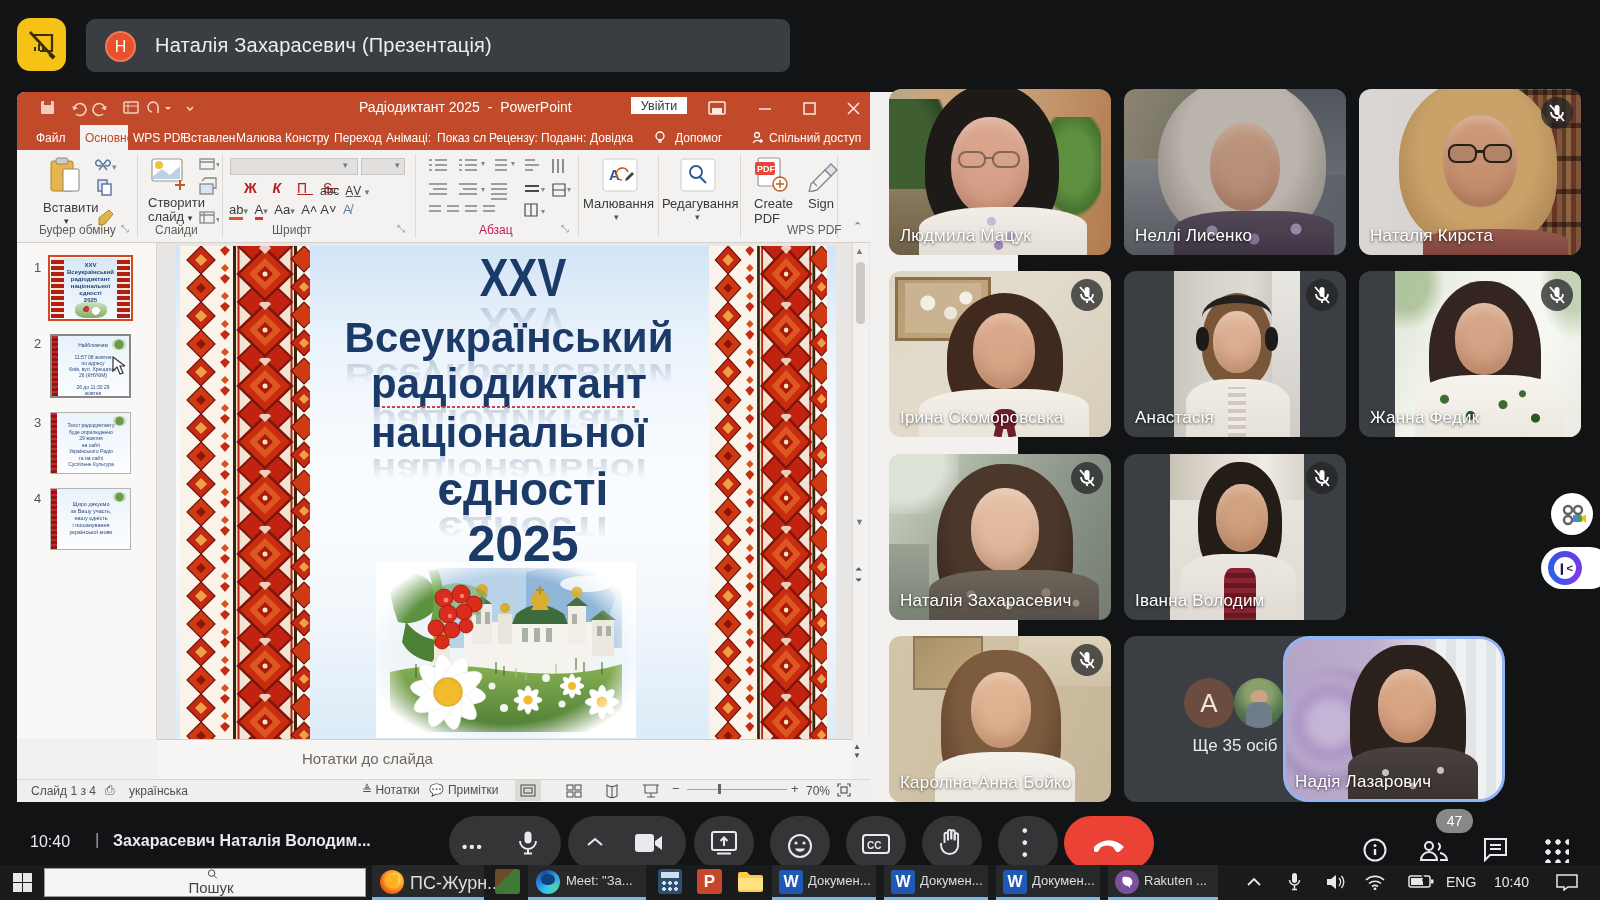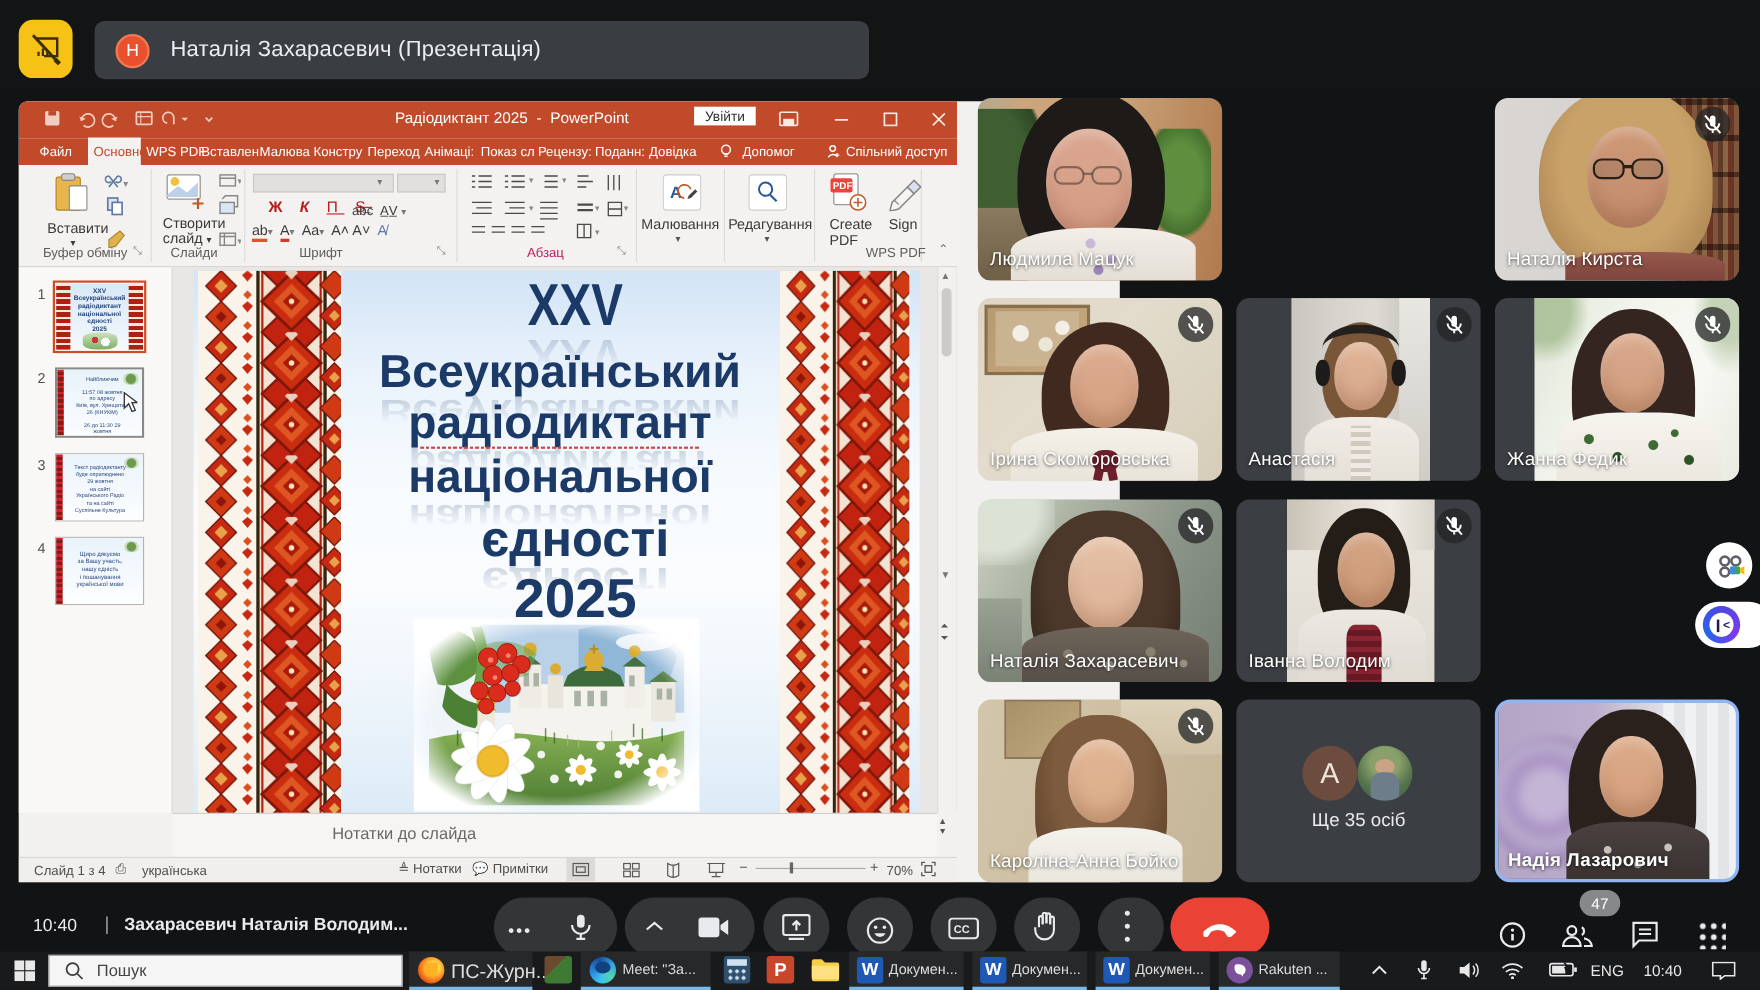--- a/index.html
+++ b/index.html
@@ -503,20 +503,30 @@
     <div class="hair" style="left:36px;top:-6px;width:134px;height:162px;background:#1d1a18;border-radius:50% 50% 42% 42%;"></div>
     <div class="face" style="left:62px;top:28px;width:78px;height:98px;background:linear-gradient(180deg,#dba791,#d49a82);border-radius:48%;"></div>
     <div class="abs" style="left:69px;top:62px;width:28px;height:17px;border:2px solid #4a4038;border-radius:8px;opacity:.6"></div>
     <div class="abs" style="left:103px;top:62px;width:28px;height:17px;border:2px solid #4a4038;border-radius:8px;opacity:.6"></div>
     <div class="abs" style="left:96px;top:68px;width:8px;height:2px;background:#4a4038;opacity:.6"></div>
     <div class="torso" style="left:30px;top:118px;width:168px;height:48px;background:linear-gradient(180deg,#f2eee8,#e3ded6);border-radius:44% 40% 0 0;"></div>
     <div class="abs" style="left:88px;top:118px;width:48px;height:48px;background:radial-gradient(circle at 30% 30%,#c9b9d8 0 4px,transparent 5px),radial-gradient(circle at 70% 60%,#b9a9cc 0 4px,transparent 5px),radial-gradient(circle at 45% 80%,#9a86b5 0 4px,transparent 5px);"></div>
     <div class="name">Людмила Мацук</div>
   </div>
 
+  <div class="tile" style="left:1124px;top:89px;background:linear-gradient(115deg,#9a9078 0%,#84816f 22%,#70747c 45%,#61666e 100%);">
+    <div class="abs" style="left:118px;top:0;width:104px;height:86px;background:linear-gradient(180deg,#565c62,#6e7378)"></div>
+    <div class="abs" style="left:0;top:70px;width:60px;height:96px;background:linear-gradient(180deg,#868a8e,#5a5e64);"></div>
+    <div class="hair" style="left:34px;top:-12px;width:168px;height:168px;background:radial-gradient(ellipse at 50% 40%,#ccc5bc 0 48%,#b0a89e 70%,#8e867c 100%);border-radius:50% 50% 44% 46%;"></div>
+    <div class="face" style="left:86px;top:34px;width:70px;height:88px;background:linear-gradient(180deg,#cfa488,#c3957a);border-radius:48%;"></div>
+    <div class="torso" style="left:50px;top:122px;width:160px;height:44px;background:linear-gradient(180deg,#584c5a,#423848);border-radius:40% 36% 0 0;"></div>
+    <div class="abs" style="left:60px;top:126px;width:140px;height:40px;background:radial-gradient(circle at 20% 40%,#9a8aa8 0 5px,transparent 6px),radial-gradient(circle at 50% 60%,#8a7a9a 0 5px,transparent 6px),radial-gradient(circle at 80% 35%,#a393b1 0 5px,transparent 6px);"></div>
+    <div class="abs" style="left:0;top:0;width:222px;height:166px;background:rgba(44,44,50,.10);"></div>
+    <div class="name">Неллі Лисенко</div>
+  </div>
 
   <div class="tile" style="left:1359px;top:89px;background:linear-gradient(90deg,#d9d6d3 0%,#d5d2cf 58%,#baa894 72%,#8a6a50 84%,#7a5a44 100%);">
     <div class="abs" style="left:160px;top:0;width:62px;height:166px;background:repeating-linear-gradient(90deg,#7e563c 0 5px,#5f3c28 5px 9px,#8e6544 9px 14px,#6a3524 14px 19px),repeating-linear-gradient(0deg,transparent 0 28px,rgba(35,22,12,.5) 28px 33px);background-blend-mode:multiply;"></div>
     <div class="hair" style="left:40px;top:-10px;width:158px;height:170px;background:radial-gradient(ellipse at 50% 42%,#c9a26a 0 52%,#b8905c 72%,#a67e4e 100%);border-radius:48% 48% 40% 44%;"></div>
     <div class="face" style="left:84px;top:26px;width:74px;height:92px;background:linear-gradient(180deg,#cf9a78,#c08a6a);border-radius:48%;"></div>
     <div class="abs" style="left:89px;top:55px;width:29px;height:19px;border:2.5px solid #26201a;border-radius:8px;background:rgba(60,50,40,.15);"></div>
     <div class="abs" style="left:124px;top:55px;width:29px;height:19px;border:2.5px solid #26201a;border-radius:8px;background:rgba(60,50,40,.15);"></div>
     <div class="abs" style="left:117px;top:61px;width:8px;height:2.5px;background:#26201a;"></div>
     <div class="torso" style="left:64px;top:140px;width:145px;height:26px;background:linear-gradient(180deg,#96584c,#7e443c);border-radius:44% 44% 0 0;"></div>
     <div class="name">Наталія Кирста</div>
@@ -639,21 +649,21 @@
 
   <div class="tile" style="left:1124px;top:636px;background:#3b3e42;">
     <div class="abs" style="left:60px;top:42px;width:50px;height:50px;background:#6b4c3e;border-radius:50%;color:#f3e4da;font-size:26px;display:flex;align-items:center;justify-content:center;">A</div>
     <div class="abs" style="left:110px;top:42px;width:50px;height:50px;border-radius:50%;background:radial-gradient(circle at 50% 30%,#8aa06a 0 30%,#55754e 60%,#3c5a40 100%);overflow:hidden;">
       <div class="abs" style="left:16px;top:12px;width:18px;height:14px;background:#caa284;border-radius:50%;"></div>
       <div class="abs" style="left:12px;top:24px;width:26px;height:26px;background:#6e7d8a;border-radius:40% 40% 0 0;"></div>
     </div>
     <div class="abs" style="left:0;top:100px;width:222px;text-align:center;color:#e8eaed;font-size:17px;">Ще 35 осіб</div>
   </div>
 
-  <div class="tile" style="left:1359px;top:636px;background:linear-gradient(90deg,#b4a5c6 0%,#bcadcd 40%,#d3cdd9 58%,#eceef0 78%,#e4e7ea 100%);border:3px solid #93b4f2;border-radius:14px;font-weight:bold;">
+  <div class="tile" style="left:1283px;top:636px;background:linear-gradient(90deg,#b4a5c6 0%,#bcadcd 40%,#d3cdd9 58%,#eceef0 78%,#e4e7ea 100%);border:3px solid #93b4f2;border-radius:26px;">
     <div class="abs" style="left:-10px;top:30px;width:120px;height:120px;background:radial-gradient(circle at 45% 45%,#c4b4d6 0 20%,#ab94c4 34%,#b9a9cd 48%,#a48dbb 62%,#b3a2c7 74%,transparent 82%);border-radius:50%;filter:blur(3px);"></div>
     <div class="abs" style="left:150px;top:0;width:70px;height:160px;background:repeating-linear-gradient(90deg,#eff1f3 0 10px,#e1e5e8 10px 20px);"></div>
     <div class="hair" style="left:64px;top:6px;width:116px;height:154px;background:#2a211c;border-radius:46% 46% 38% 40%;"></div>
     <div class="face" style="left:92px;top:30px;width:58px;height:74px;background:linear-gradient(180deg,#dcab8a,#d39e7c);border-radius:48%;"></div>
     <div class="torso" style="left:62px;top:108px;width:130px;height:52px;background:linear-gradient(180deg,#4a4140,#3a3332);border-radius:38% 38% 0 0;"></div>
     <div class="abs" style="left:72px;top:116px;width:110px;height:44px;background:radial-gradient(circle at 25% 40%,#c9c2ba 0 3px,transparent 4px),radial-gradient(circle at 50% 70%,#b9b2aa 0 3px,transparent 4px),radial-gradient(circle at 75% 35%,#c9c2ba 0 3px,transparent 4px);"></div>
     <div class="name" style="left:9px;bottom:7px;">Надія Лазарович</div>
   </div>
 
   <div class="abs" style="left:1551px;top:493px;width:42px;height:42px;background:#fff;border-radius:50%;"></div>
@@ -747,21 +757,21 @@
 
   <div class="abs" style="left:0;top:865px;width:1600px;height:35px;background:#191a1c;"></div>
   <svg class="abs" style="left:13px;top:873px" width="19" height="19" viewBox="0 0 19 19">
       <g fill="#e8e8e8">
         <rect x="0" y="0" width="9" height="9"></rect>
         <rect x="10" y="0" width="9" height="9"></rect>
         <rect x="0" y="10" width="9" height="9"></rect>
         <rect x="10" y="10" width="9" height="9"></rect>
       </g>
     </svg>
-  <div class="abs" style="left:44px;top:868px;width:322px;height:29px;background:#f5f5f5;border:1px solid #9a9a9a;display:flex;align-items:center;">
+  <div class="abs" style="left:44px;top:868px;width:322px;height:29px;background:#f5f5f5;border:1px solid #9a9a9a;display:flex;align-items:center;flex-direction:column;">
     <svg style="margin-left:14px" width="17" height="17" viewBox="0 0 17 17">
         <circle cx="7" cy="7" r="5.5" fill="none" stroke="#3a3a3a" stroke-width="1.6"></circle>
         <path d="M11 11 l5 5" stroke="#3a3a3a" stroke-width="1.6"></path>
       </svg>
     <span style="margin-left:12px;color:#454545;font-size:15px;">Пошук</span>
   </div>
 
   <div class="abs" style="left:372px;top:865px;width:112px;height:32px;background:#27282a;"></div>
   <div class="abs" style="left:372px;top:897px;width:112px;height:3px;background:#76b9ed;"></div>
   <div class="abs" style="left:380px;top:870px;width:24px;height:24px;border-radius:50%;background:radial-gradient(circle at 60% 40%,#ffd54a 0 25%,#ff9a2a 45%,#e85b12 70%,#b5381f 100%);"></div>

